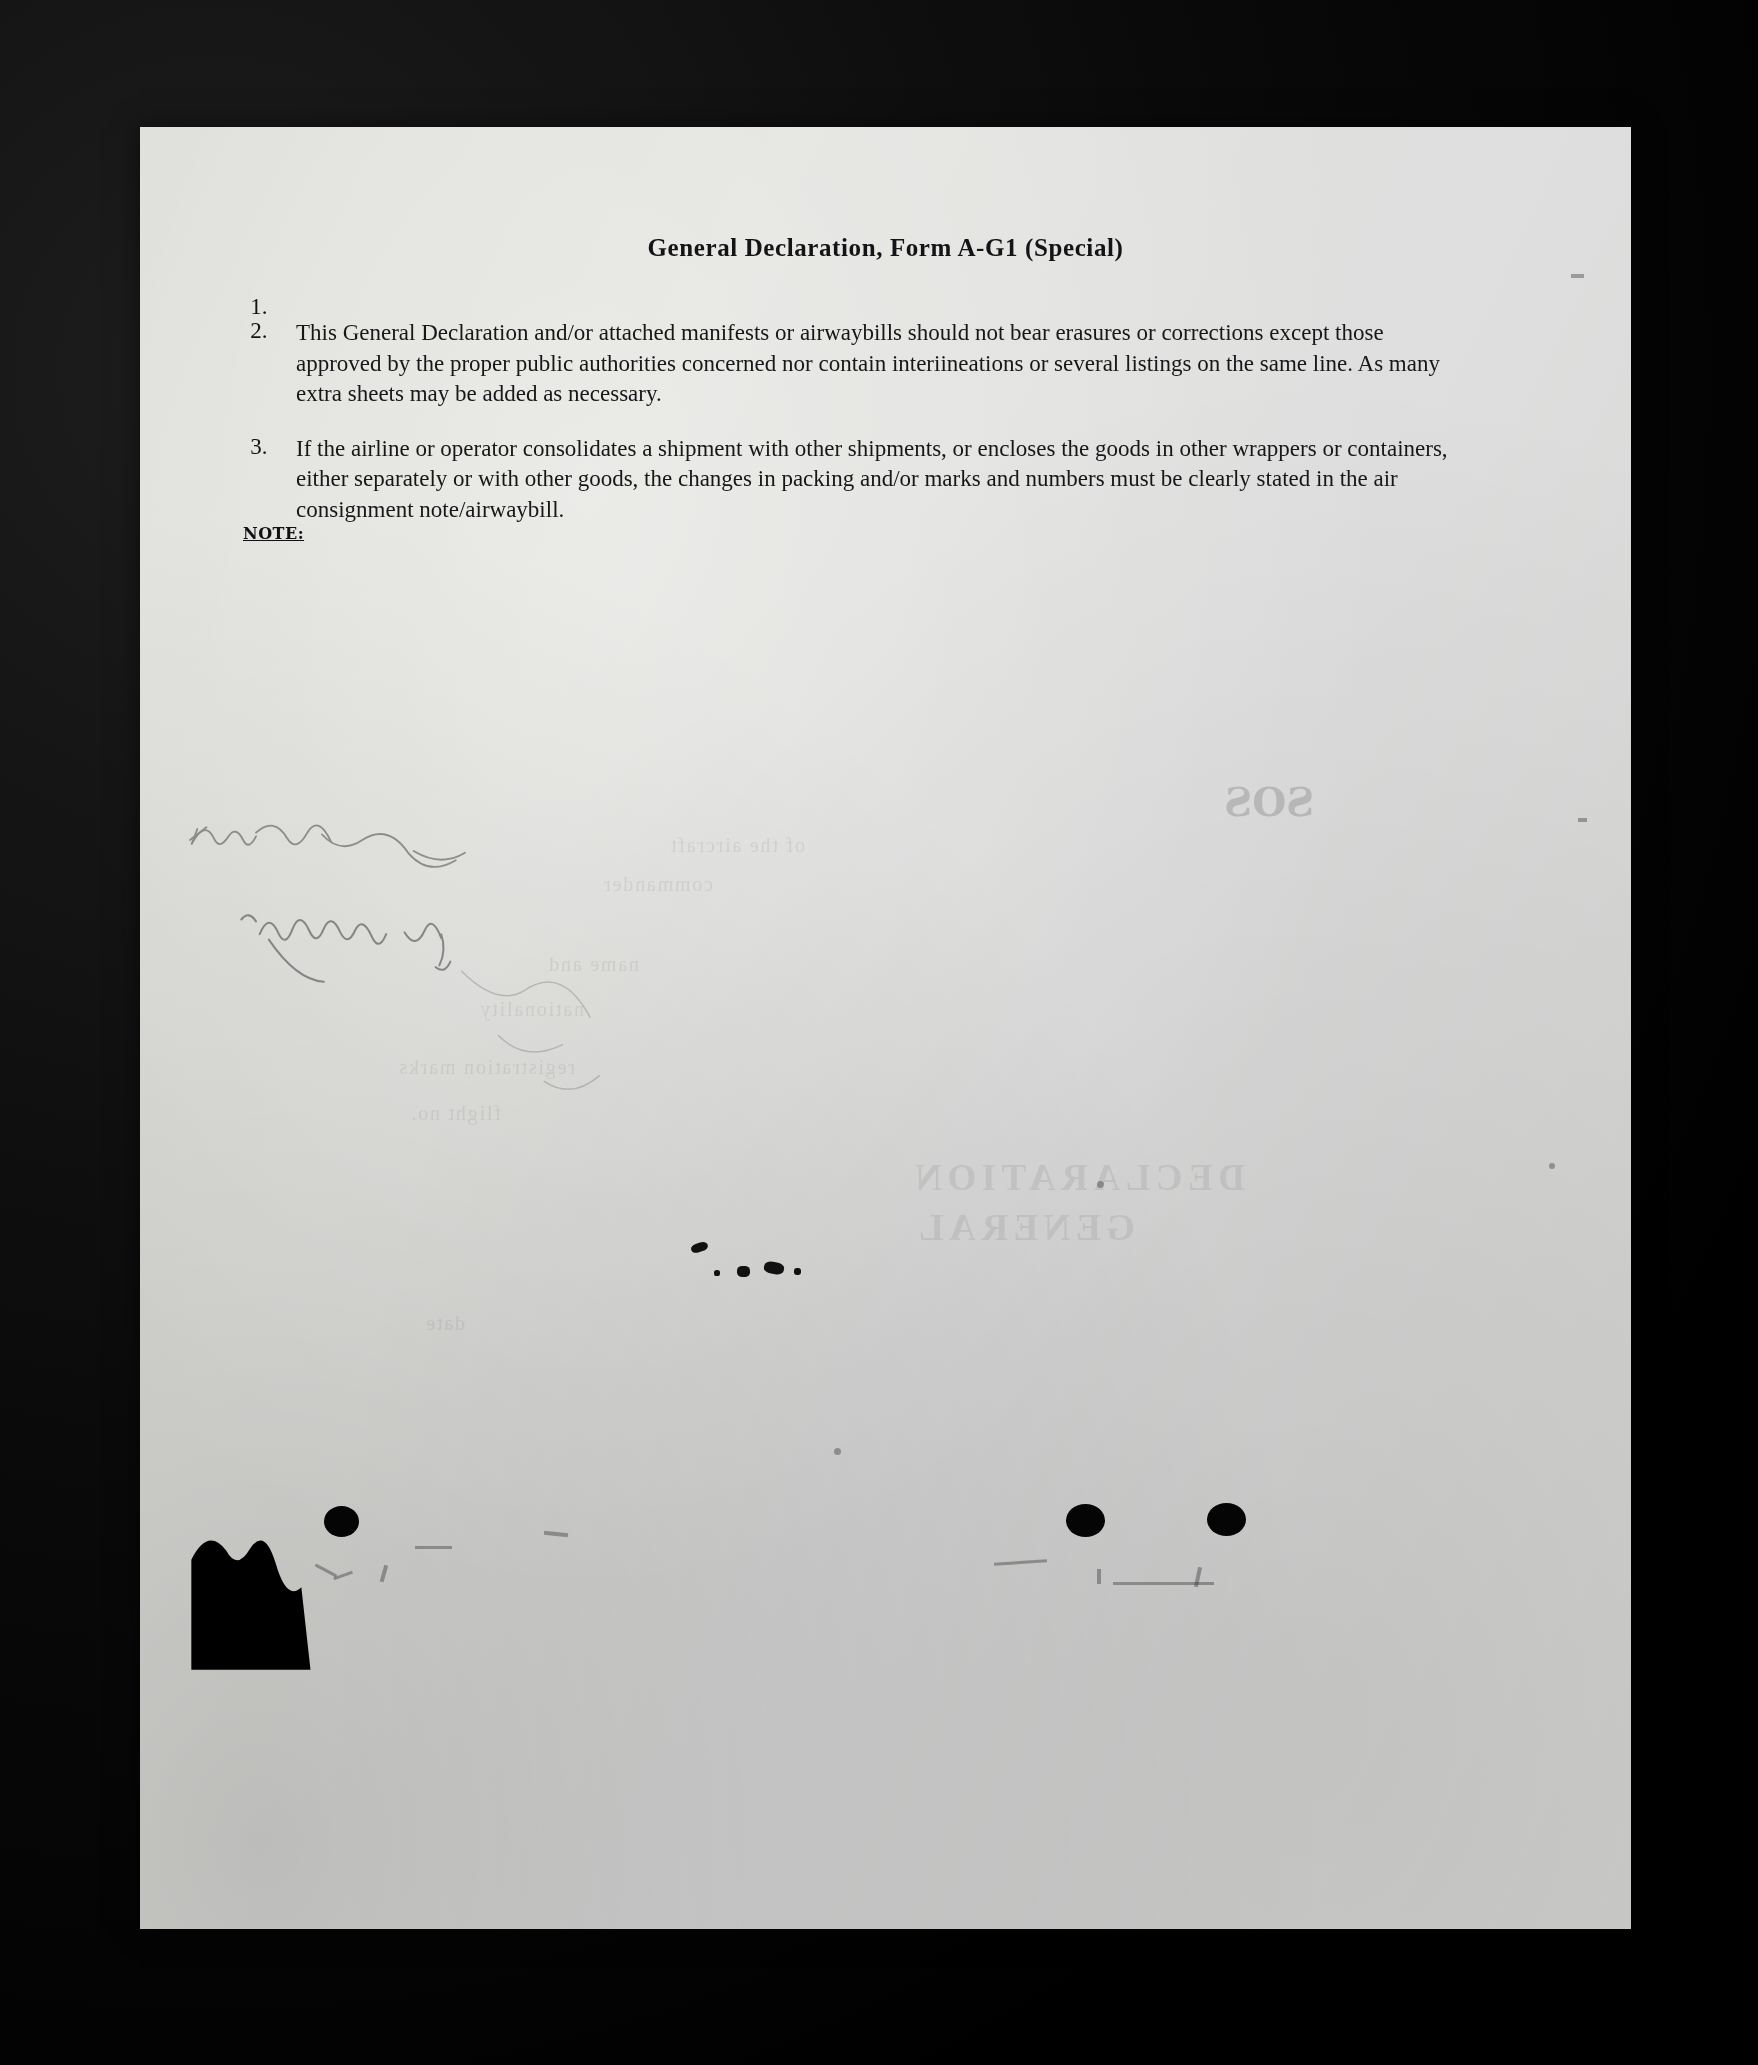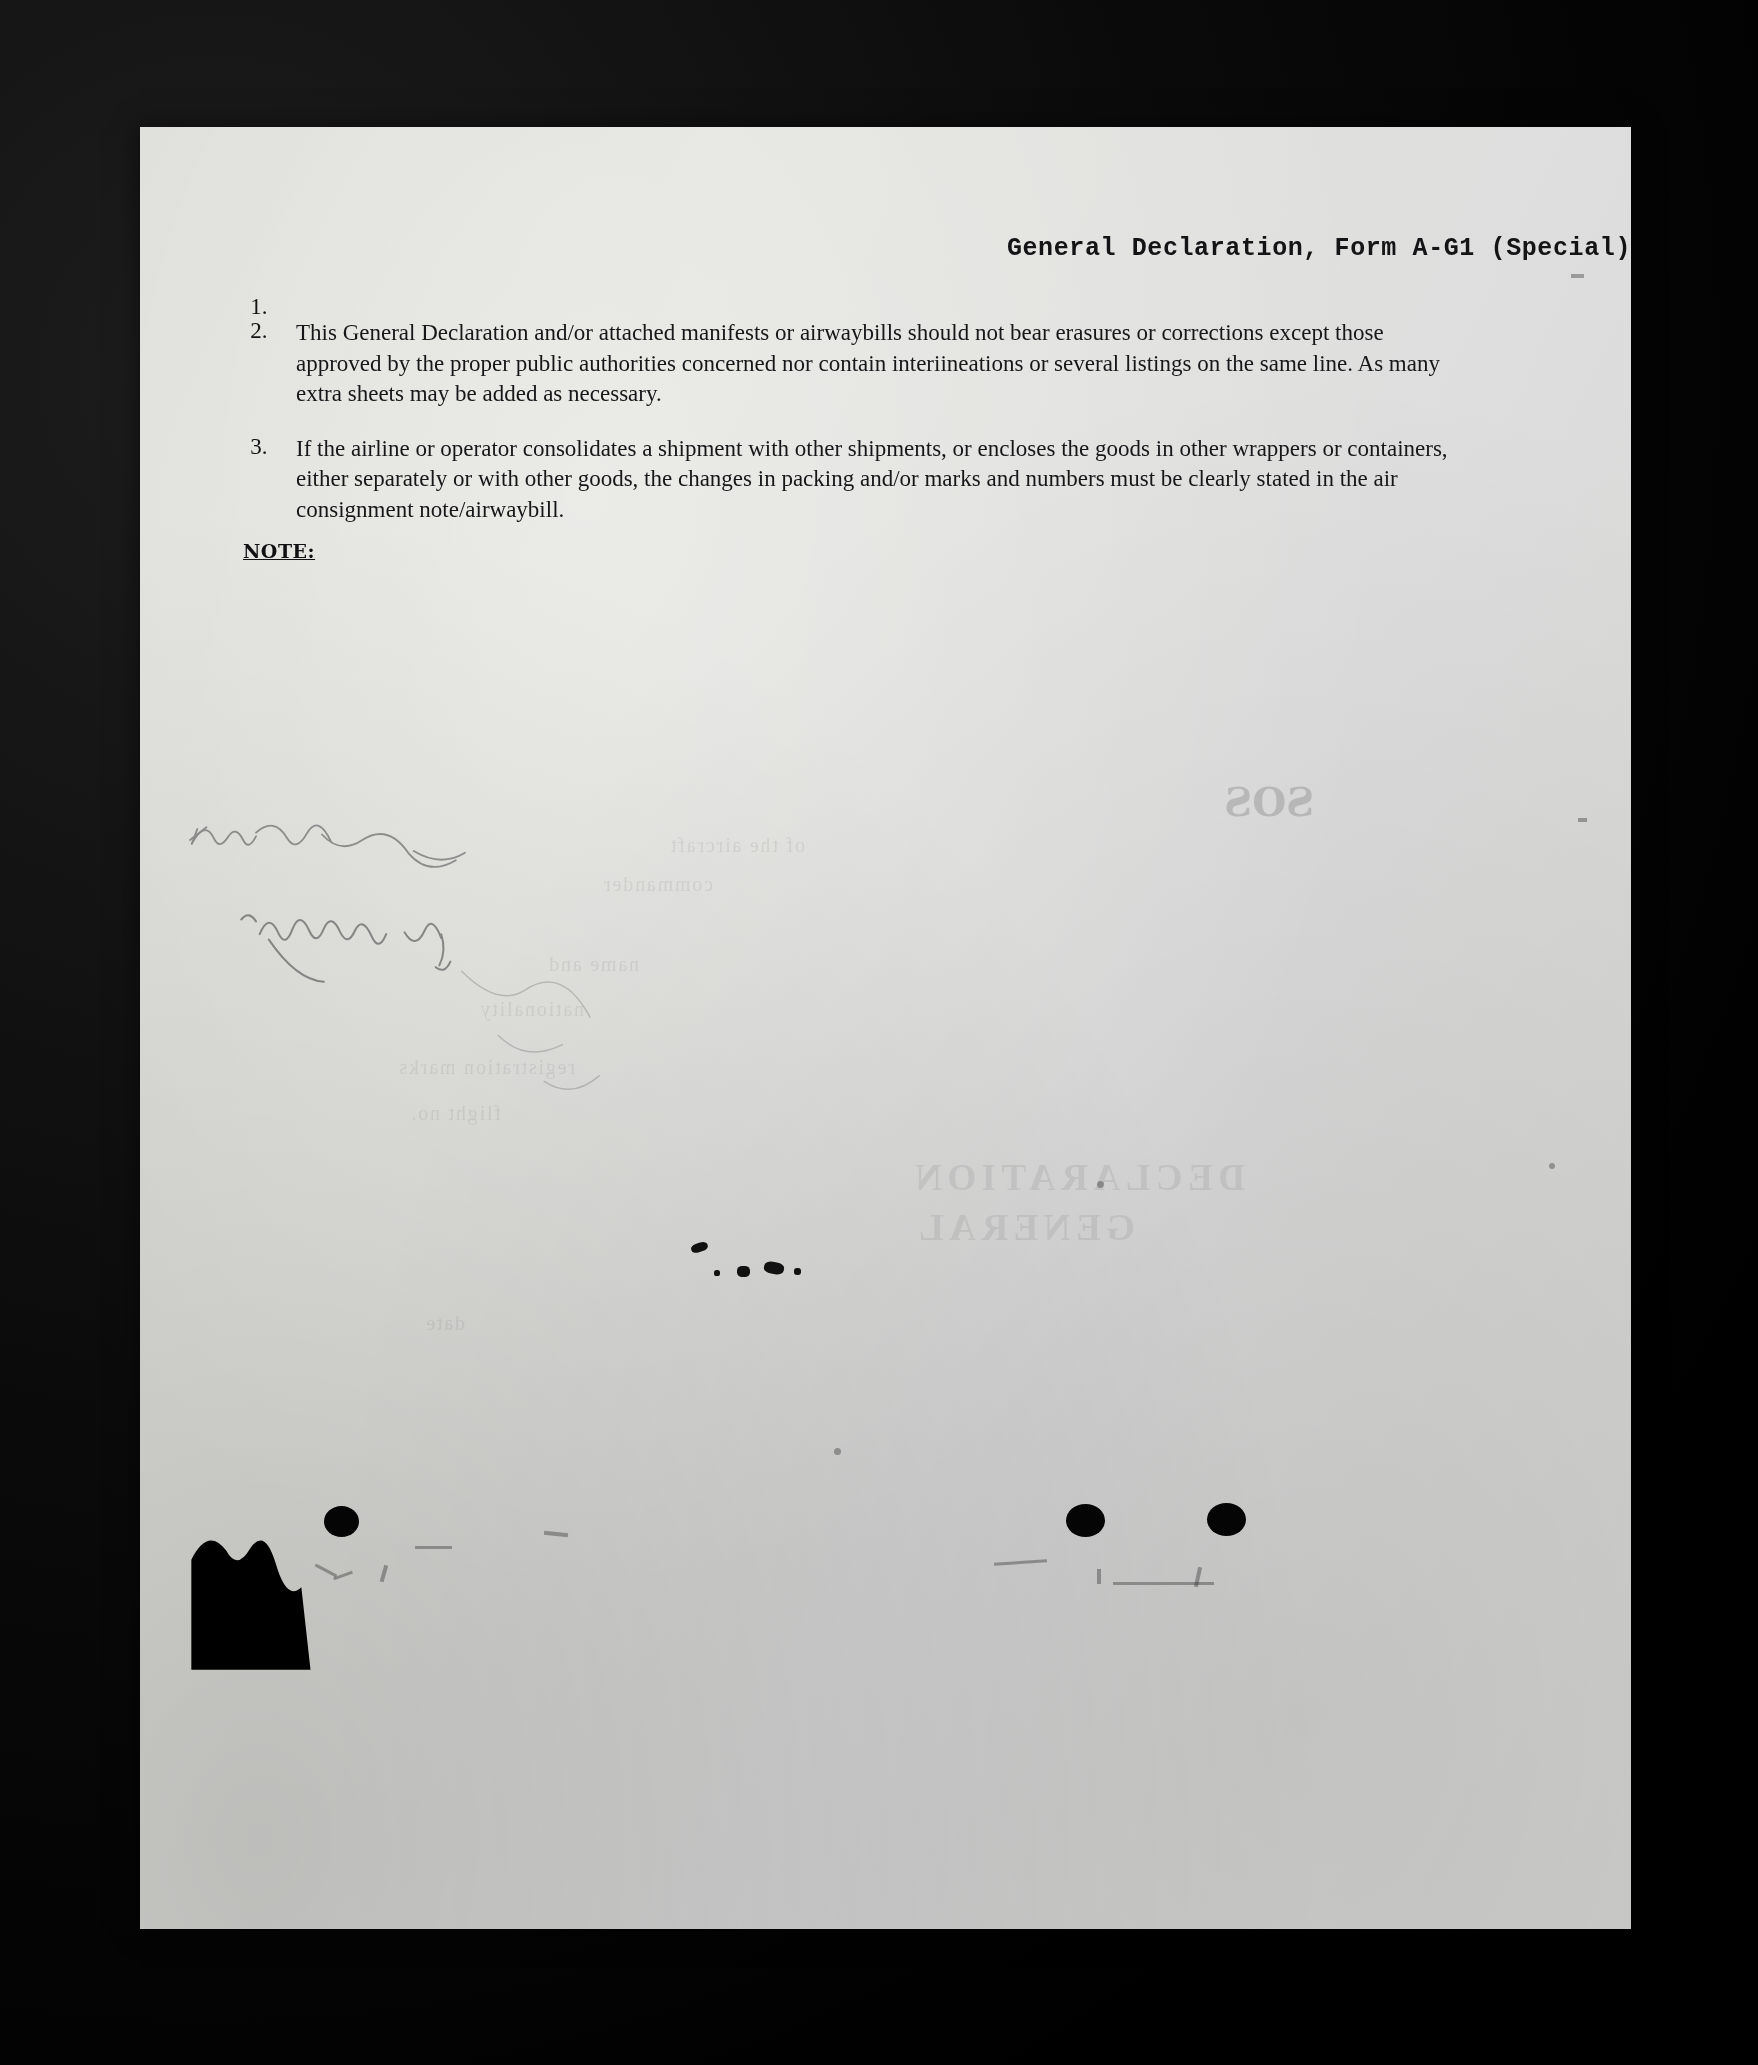--- a/index.html
+++ b/index.html
@@ -55,22 +55,22 @@
     width: 100%;
     height: 100%;
     color: #18181a;
   }
 
   .doc-title {
     position: absolute;
     left: 0;
     right: 0;
     top: 107px;
-    text-align: right;
-    font-family: Liberation Mono, monospace;
+    text-align: center;
+    font-family: Liberation Serif, serif;
     font-weight: bold;
     font-size: 25px;
     letter-spacing: 0.6px;
     color: #141416;
   }
 
   .numbered-list {
     position: absolute;
     left: 103px;
     top: 167px;
@@ -105,27 +105,26 @@
     width: 1212px;
   }
   .note-row {
     position: relative;
     padding-left: 101px;
   }
   .note-label {
     position: absolute;
     left: 0;
     top: 0;
-    font-size: 19px;
+    font-size: 16px;
     font-weight: bold;
     font-family: "DejaVu Serif", serif;
     text-decoration: underline;
     letter-spacing: 0.5px;
     color: #111113;
-    margin-top: 16px;
   }
   .note-text {
     font-size: 23px;
     line-height: 1.33;
     text-align: justify;
     text-justify: inter-word;
     color: #17171a;
   }
   .note-text.second {
     margin-top: 29px;

